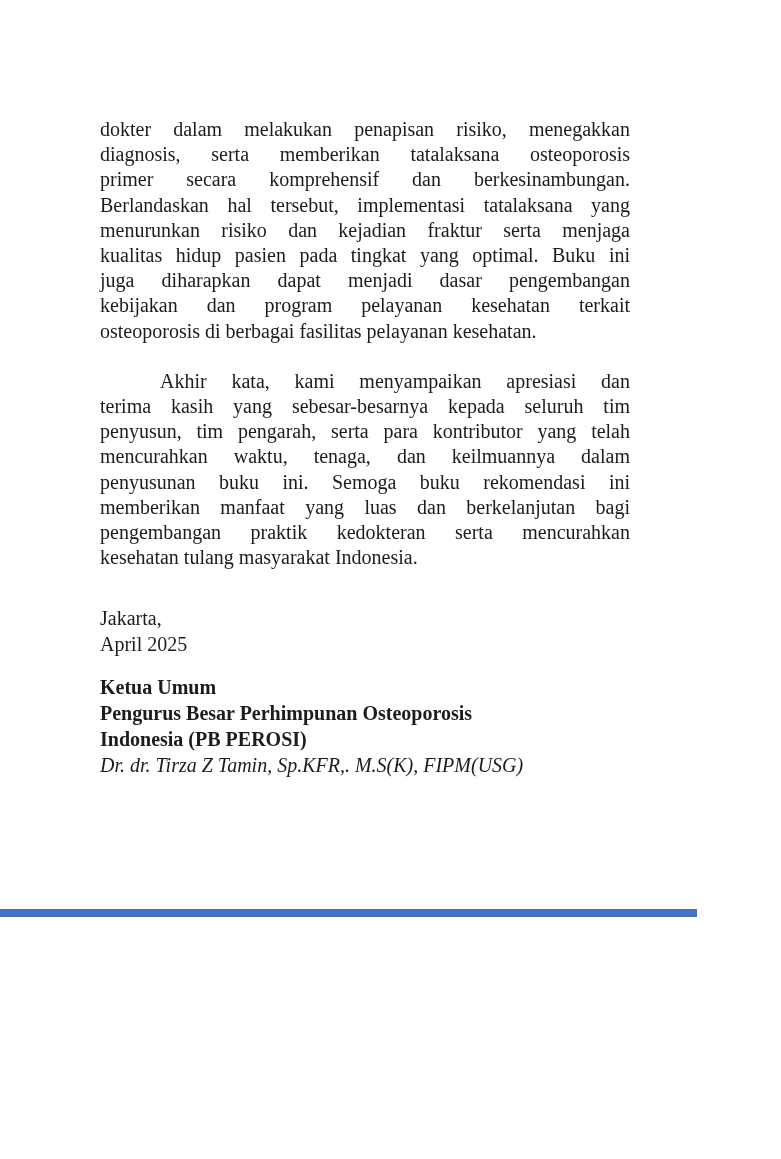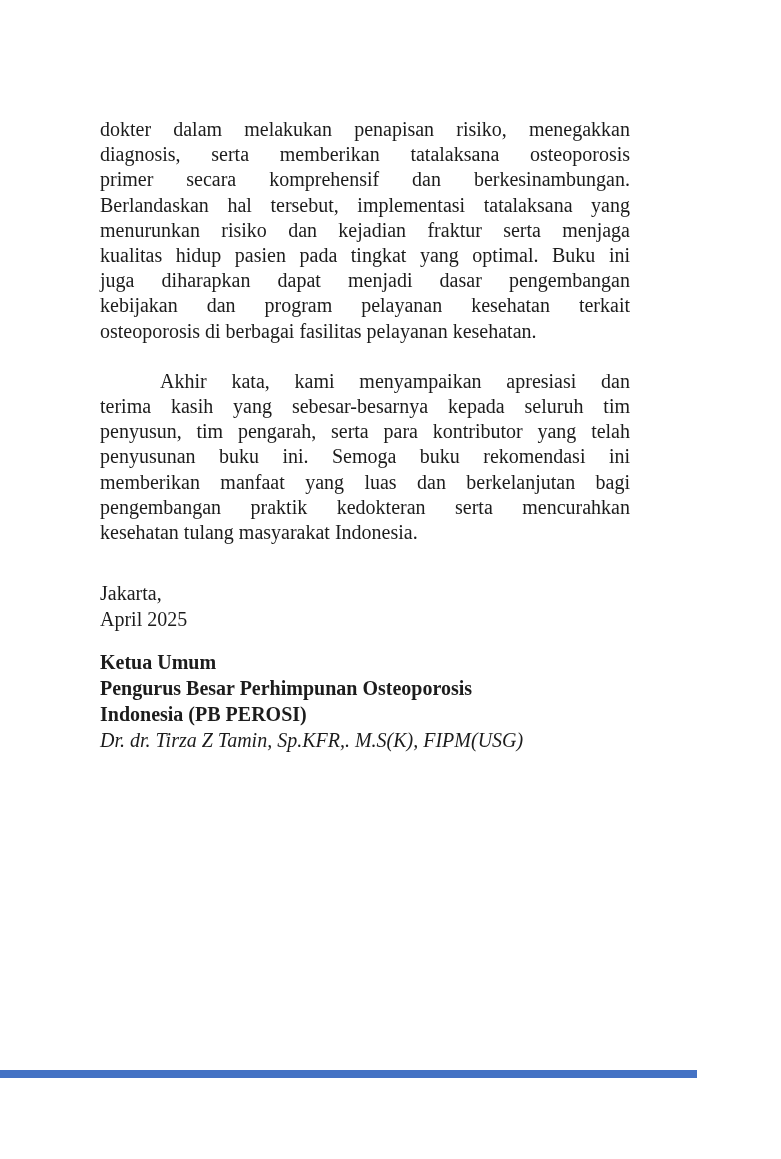--- a/index.html
+++ b/index.html
@@ -3,21 +3,21 @@
 <meta charset="utf-8">
 <style>
   html, body {
     margin: 0;
     padding: 0;
     background: #ffffff;
   }
   .page {
     position: relative;
     width: 781px;
-    height: 1078px;
+    height: 917px;
     background: #ffffff;
     overflow: hidden;
     font-family: "Liberation Serif", "DejaVu Serif", serif;
     color: #1c1c1c;
   }
   .text-block {
     position: absolute;
     left: 100px;
     top: 117px;
     width: 530px;
@@ -90,20 +90,21 @@
         <div class="line">kualitas hidup pasien pada tingkat yang optimal. Buku ini</div>
         <div class="line">juga diharapkan dapat menjadi dasar pengembangan</div>
         <div class="line">kebijakan dan program pelayanan kesehatan terkait</div>
         <div class="line line-last">osteoporosis di berbagai fasilitas pelayanan kesehatan.</div>
       </div>
 
     <div class="paragraph">
         <div class="line line-indent">Akhir kata, kami menyampaikan apresiasi dan</div>
         <div class="line">terima kasih yang sebesar-besarnya kepada seluruh tim</div>
         <div class="line">penyusun, tim pengarah, serta para kontributor yang telah</div>
+        <div class="line">mencurahkan waktu, tenaga, dan keilmuannya dalam</div>
         <div class="line">penyusunan buku ini. Semoga buku rekomendasi ini</div>
         <div class="line">memberikan manfaat yang luas dan berkelanjutan bagi</div>
         <div class="line">pengembangan praktik kedokteran serta mencurahkan</div>
         <div class="line line-last">kesehatan tulang masyarakat Indonesia.</div>
       </div>
 
     <div class="dateline">
       <div>Jakarta,</div>
       <div>April 2025</div>
     </div>

